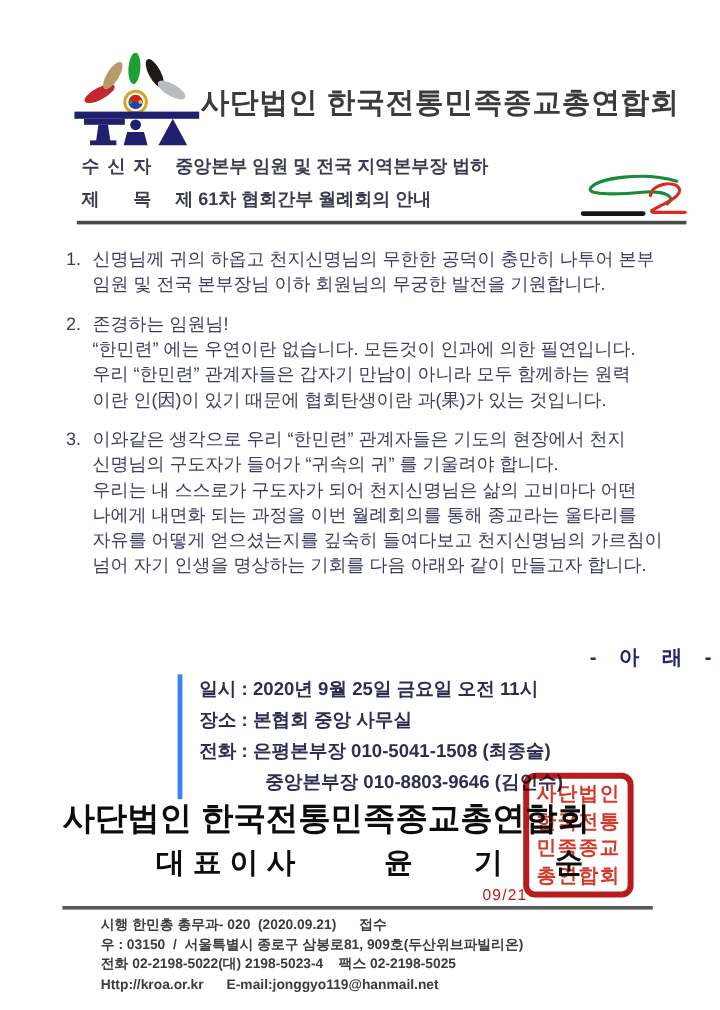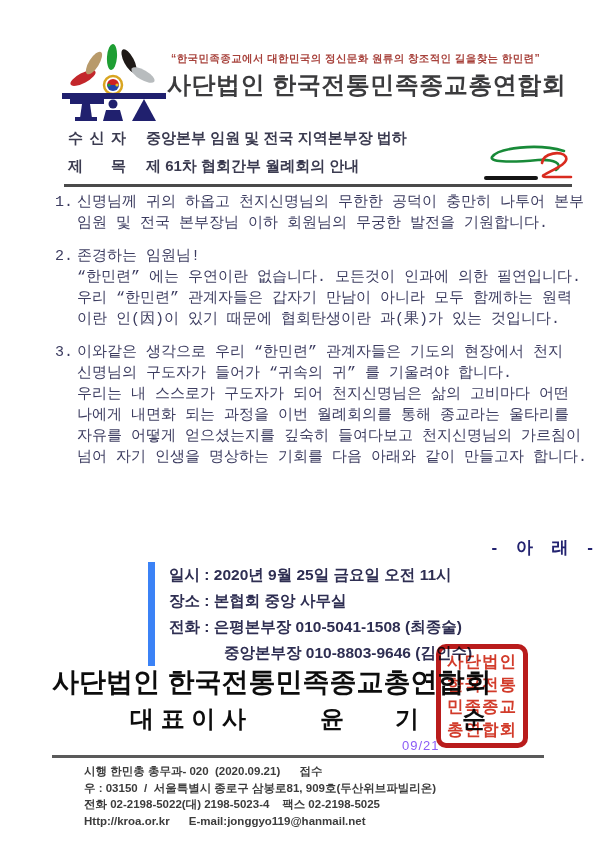--- a/index.html
+++ b/index.html
@@ -17,33 +17,33 @@
   .meta-row{position:absolute;left:68px;display:flex;align-items:baseline;}
   .meta-row .lbl{display:flex;justify-content:space-between;width:58px;
                  font-size:15px;font-weight:700;color:#3b3b50;}
   .meta-row .val{margin-left:20px;font-size:15px;font-weight:700;color:#3b3b50;white-space:nowrap;}
   .row-recipient{top:129px;}
   .row-subject{top:157px;}
   .approval-mark{position:absolute;left:482px;top:141px;width:92px;height:42px;}
   .divider-1{position:absolute;left:64px;top:184px;width:508px;height:3px;background:#4a4a4a;}
 
   
-  .body{position:absolute;left:55px;top:192px;width:525px;font-size:15px;
-        color:#3c3c60;font-family:Liberation Mono, monospace;}
+  .body{position:absolute;left:55px;top:206px;width:525px;font-size:15px;
+        color:#3c3c60;}
   .para{margin-bottom:12px;}
   .line{line-height:21px;white-space:nowrap;}
   .line .num{display:inline-block;width:22px;}
   .line.cont{padding-left:22px;}
 
   
   .below-heading{position:absolute;left:0;right:0;top:536px;text-align:right;
                  font-size:17px;font-weight:700;color:#232370;letter-spacing:7px;}
 
   
-  .details{position:absolute;left:148px;top:562px;border-left:7px solid #3b82f6;
+  .details{position:absolute;left:148px;top:562px;border-left:4px solid #3b82f6;
            padding-left:14px;}
   .detail-line{line-height:26px;font-size:15.5px;font-weight:600;color:#2e2e52;white-space:pre;}
   .detail-line.cont{padding-left:55px;text-align:center;}
 
   
   .sig-org{position:absolute;left:52px;top:664px;font-size:27px;font-weight:800;
            color:#0d0d0d;letter-spacing:0px;white-space:nowrap;z-index:1;}
   .ceo-line{position:absolute;left:0;top:703px;width:600px;height:34px;z-index:1;}
   .ceo-line span{position:absolute;font-size:24px;font-weight:700;color:#0d0d0d;white-space:pre;}
   .ceo-title{left:130px;}
@@ -51,21 +51,21 @@
   .ceo-n2{left:395px;}
   .ceo-n3{left:462px;}
   .seal{position:absolute;left:436px;top:644px;width:82px;height:90px;
         border:5px solid #b91c1c;border-radius:10px;z-index:2;
         mix-blend-mode:multiply;display:flex;flex-direction:column;
         justify-content:space-around;padding:2px 0;}
   .seal div{font-family:"Liberation Serif",serif;font-size:16.5px;font-weight:700;
             color:#d23b2a;text-align:center;letter-spacing:1px;line-height:20px;}
 
   
-  .page-note{position:absolute;left:402px;top:738px;font-size:13px;color:#8b5cf6;
+  .page-note{position:absolute;left:402px;top:738px;font-size:13px;color:#b91c1c;
              letter-spacing:1px;}
   .divider-2{position:absolute;left:52px;top:755px;width:492px;height:3px;background:#5a5a5a;}
   .footer{position:absolute;left:74px;top:763px;font-size:11.5px;font-weight:600;
           color:#3c3c3c;}
   .footer div{line-height:16.5px;white-space:pre;margin-left:10px;}
 </style>
 </head>
 <body>
 
 <div class="page">
@@ -89,21 +89,20 @@
       <rect x="6" y="49" width="104" height="6"></rect>
       <rect x="14" y="55" width="34" height="5"></rect>
       <polygon points="26,60 34,60 36,74 24,74"></polygon>
       <rect x="19" y="73" width="22" height="4"></rect>
       <circle cx="57" cy="60" r="4.5"></circle>
       <polygon points="50,66 64,66 67,77 47,77"></polygon>
       <polygon points="88,55 76,77 100,77"></polygon>
     </g>
   </svg>
 
-  <div class="slogan">“한국민족종교에서 대한민국의 정신문화 원류의 창조적인 길을찾는 한민련”</div>
   <div class="org-title">사단법인 한국전통민족종교총연합회</div>
 
   <div class="meta-row row-recipient">
     <span class="lbl">
       <span>수</span>
       <span>신</span>
       <span>자</span>
     </span>
     <span class="val">중앙본부 임원 및 전국 지역본부장 법하</span>
   </div>

